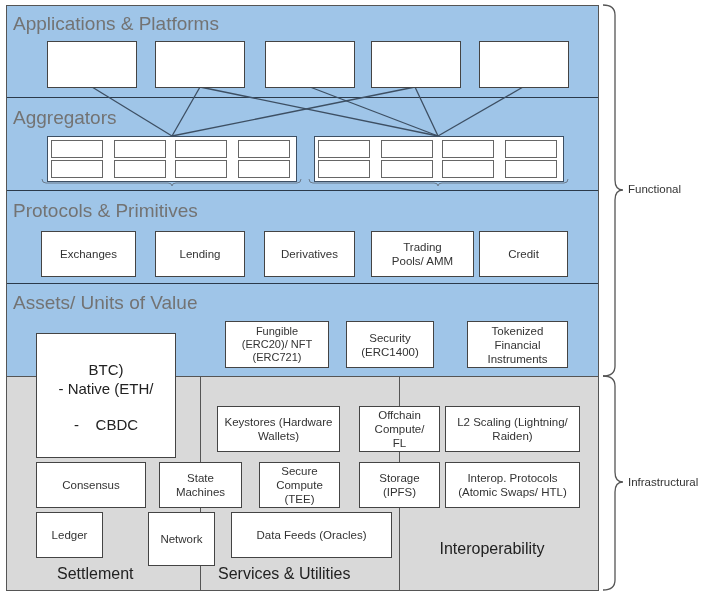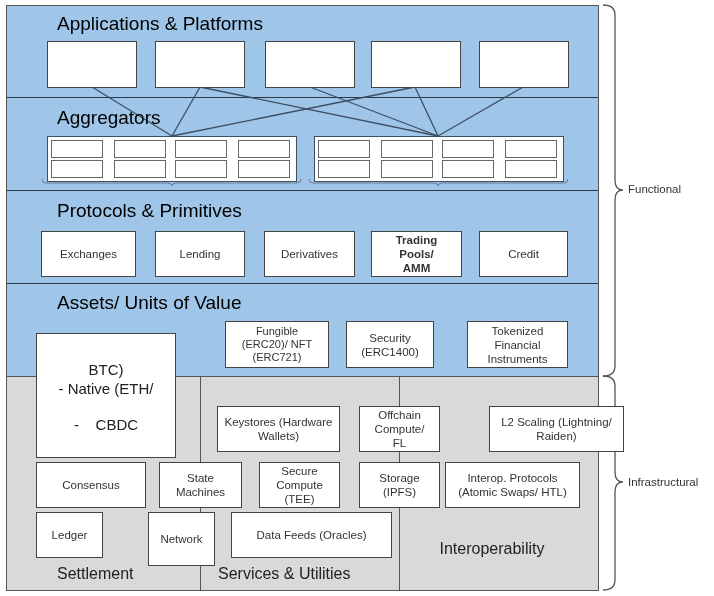--- a/index.html
+++ b/index.html
@@ -4,21 +4,21 @@
 <style>
   html, body { margin: 0; padding: 0; background: #ffffff; }
   body { width: 714px; height: 596px; position: relative; overflow: hidden;
          font-family: "Liberation Sans", sans-serif; color: #222; }
   .abs { position: absolute; box-sizing: border-box; }
   .band-blue { background: #9fc5e8; }
   .band-grey { background: #d9d9d9; }
   .hline { position: absolute; height: 0; border-top: 1.5px solid #2b3a4a; }
   .vline { position: absolute; width: 0; border-left: 1.5px solid #555; }
   .frame { border: 1.5px solid #555; }
-  .section-title { position: absolute; font-size: 19px; color: #000000; white-space: nowrap; margin-left: 44px; }
+  .section-title { position: absolute; font-size: 19px; color: #737373; white-space: nowrap; }
   .box { position: absolute; box-sizing: border-box; background: #fff; border: 1.5px solid #444;
          display: flex; align-items: center; justify-content: center; text-align: center;
          font-size: 11.5px; line-height: 14px; color: #333; padding: 2px; }
   .cell { position: absolute; box-sizing: border-box; background: #fff; border: 1.5px solid #666; }
   .infra-label { position: absolute; font-size: 16px; color: #222; text-align: center; line-height: 21px; white-space: nowrap; }
   .brace-label { position: absolute; font-size: 11.5px; color: #333; white-space: nowrap; }
   svg { position: absolute; left: 0; top: 0; }
   .native-box { font-size: 15px; line-height: 19px; color: #222; }
   .native-box .inner { text-align: center; }
 </style>
@@ -88,21 +88,21 @@
   <div class="cell" style="left:190px;top:3px;width:52px;height:18px;"></div>
   <div class="cell" style="left:3px;top:23px;width:52px;height:18px;"></div>
   <div class="cell" style="left:66px;top:23px;width:52px;height:18px;"></div>
   <div class="cell" style="left:127px;top:23px;width:52px;height:18px;"></div>
   <div class="cell" style="left:190px;top:23px;width:52px;height:18px;"></div>
 </div>
 
 <div class="box" style="left:41px;top:231px;width:95px;height:46px;">Exchanges</div>
 <div class="box" style="left:155px;top:231px;width:90px;height:46px;">Lending</div>
 <div class="box" style="left:264px;top:231px;width:91px;height:46px;">Derivatives</div>
-<div class="box" style="left:371px;top:231px;width:91px;height:46px;padding:2px 14px;font-weight:bold;">Trading Pools/ AMM</div>
+<div class="box" style="left:371px;top:231px;width:103px;height:46px;padding:2px 14px;">Trading Pools/ AMM</div>
 <div class="box" style="left:479px;top:231px;width:89px;height:46px;">Credit</div>
 
 <div class="box" style="left:225px;top:321px;width:104px;height:47px;font-size:11px;line-height:13px;padding:2px 8px;">Fungible (ERC20)/ NFT (ERC721)</div>
 <div class="box" style="left:346px;top:321px;width:88px;height:47px;padding:2px 12px;">Security (ERC1400)</div>
 <div class="box" style="left:467px;top:321px;width:101px;height:47px;padding:2px 16px;">Tokenized Financial Instruments</div>
 
 <div class="box native-box" style="left:36px;top:333px;width:140px;height:125px;align-items:flex-start;padding-top:26px;">
   <div class="inner">
     <div>BTC)</div>
     <div>- Native (ETH/</div>
@@ -117,20 +117,20 @@
 <div class="box" style="left:110px;top:512px;width:67px;height:54px;margin-left:38px;">Network</div>
 <div class="infra-label" style="left:57px;top:563px;">Settlement</div>
 
 <div class="box" style="left:217px;top:406px;width:123px;height:46px;padding:2px 6px;">Keystores (Hardware Wallets)</div>
 <div class="box" style="left:259px;top:462px;width:81px;height:46px;padding:2px 16px;">Secure Compute (TEE)</div>
 <div class="box" style="left:231px;top:512px;width:161px;height:46px;">Data Feeds (Oracles)</div>
 <div class="box" style="left:359px;top:406px;width:81px;height:46px;padding:2px 16px;">Offchain Compute/ FL</div>
 <div class="box" style="left:359px;top:462px;width:81px;height:46px;padding:2px 18px;">Storage (IPFS)</div>
 <div class="infra-label" style="left:218px;top:563px;">Services &amp; Utilities</div>
 
-<div class="box" style="left:445px;top:406px;width:135px;height:46px;padding:2px 10px;margin-left:44px;">L2 Scaling (Lightning/ Raiden)</div>
+<div class="box" style="left:445px;top:406px;width:135px;height:46px;padding:2px 10px;">L2 Scaling (Lightning/ Raiden)</div>
 <div class="box" style="left:445px;top:462px;width:135px;height:46px;padding:2px 6px;">Interop. Protocols (Atomic Swaps/ HTL)</div>
 <div class="infra-label" style="left:432px;top:538px;width:120px;">
   <div>Interoperability</div>
 </div>
 
 <div class="brace-label" style="left:628px;top:183px;">Functional</div>
 <div class="brace-label" style="left:628px;top:476px;">Infrastructural</div>
 
 </body></html>

